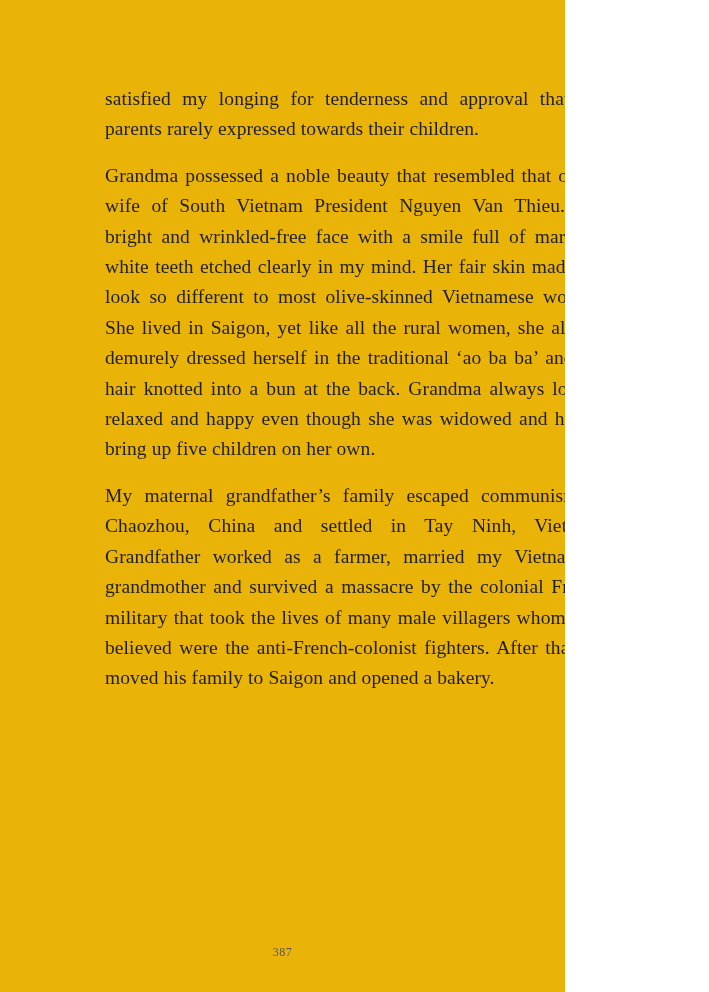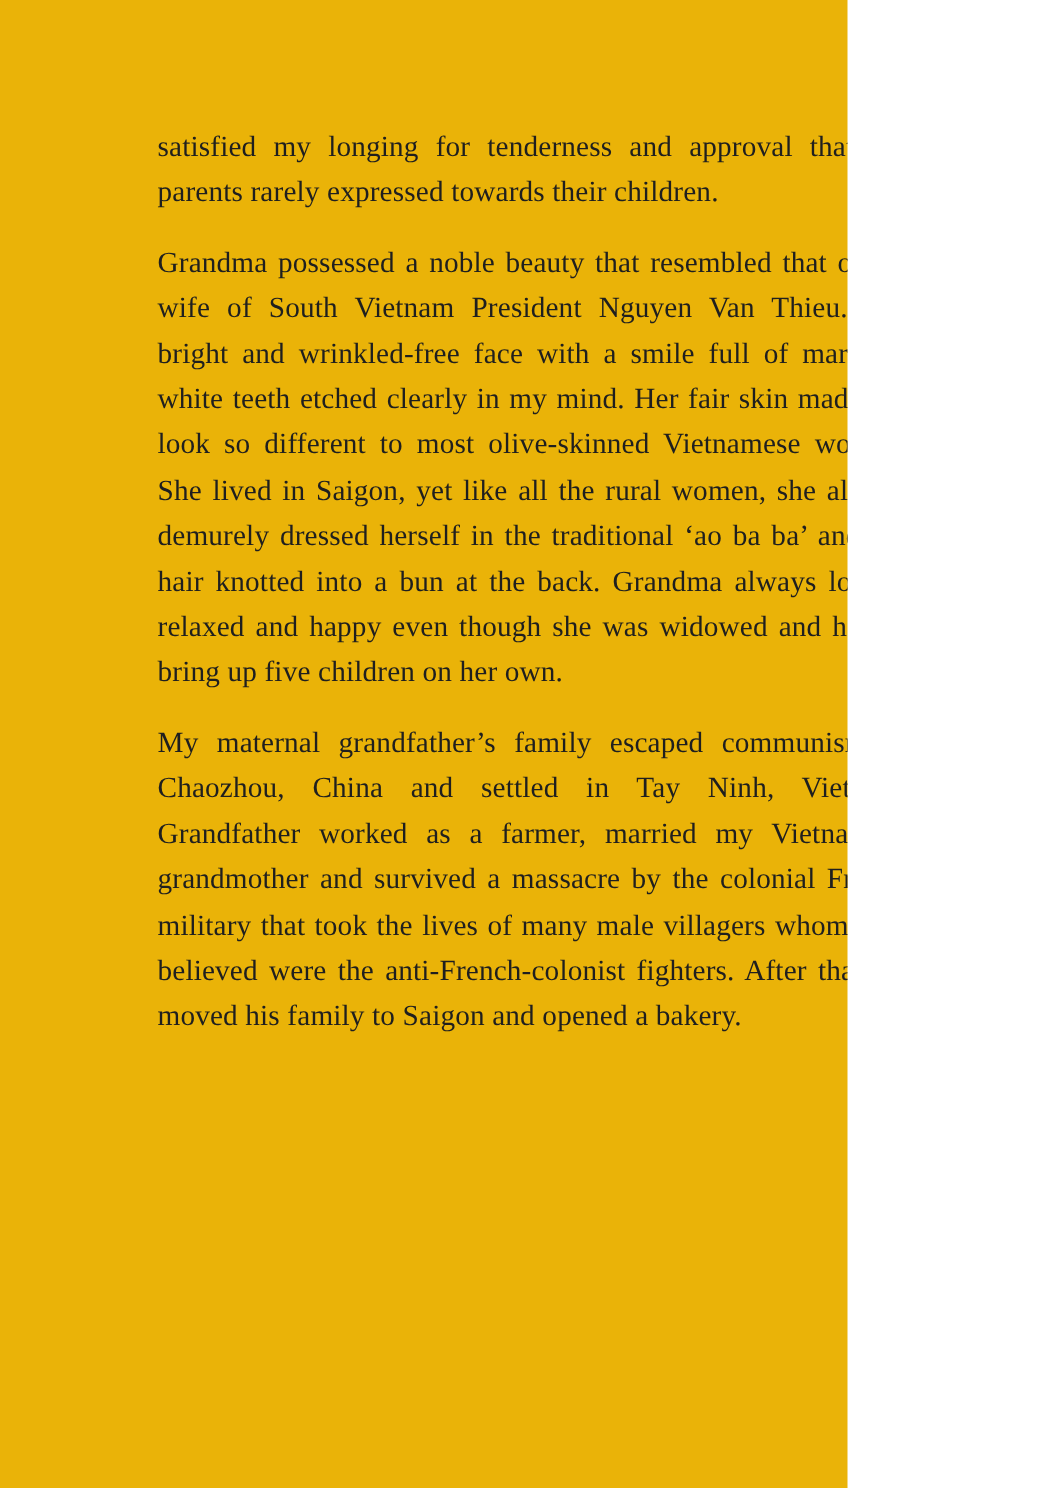--- a/index.html
+++ b/index.html
@@ -47,13 +47,14 @@
 </style>
 </head>
 <body>
 
 <div class="page">
   <div class="text-block">
     <p>satisfied my longing for tenderness and approval that my parents rarely expressed towards their children.</p>
     <p>Grandma possessed a noble beauty that resembled that of the wife of South Vietnam President Nguyen Van Thieu. Her bright and wrinkled-free face with a smile full of marbled-white teeth etched clearly in my mind. Her fair skin made her look so different to most olive-skinned Vietnamese women. She lived in Saigon, yet like all the rural women, she always demurely dressed herself in the traditional ‘ao ba ba’ and her hair knotted into a bun at the back. Grandma always looked relaxed and happy even though she was widowed and had to bring up five children on her own.</p>
     <p>My maternal grandfather’s family escaped communism in Chaozhou, China and settled in Tay Ninh, Vietnam. Grandfather worked as a farmer, married my Vietnamese grandmother and survived a massacre by the colonial French military that took the lives of many male villagers whom they believed were the anti-French-colonist fighters. After that, he moved his family to Saigon and opened a bakery.</p>
   </div>
+  <div class="page-number">387</div>
 </div>
 
 </body></html>

